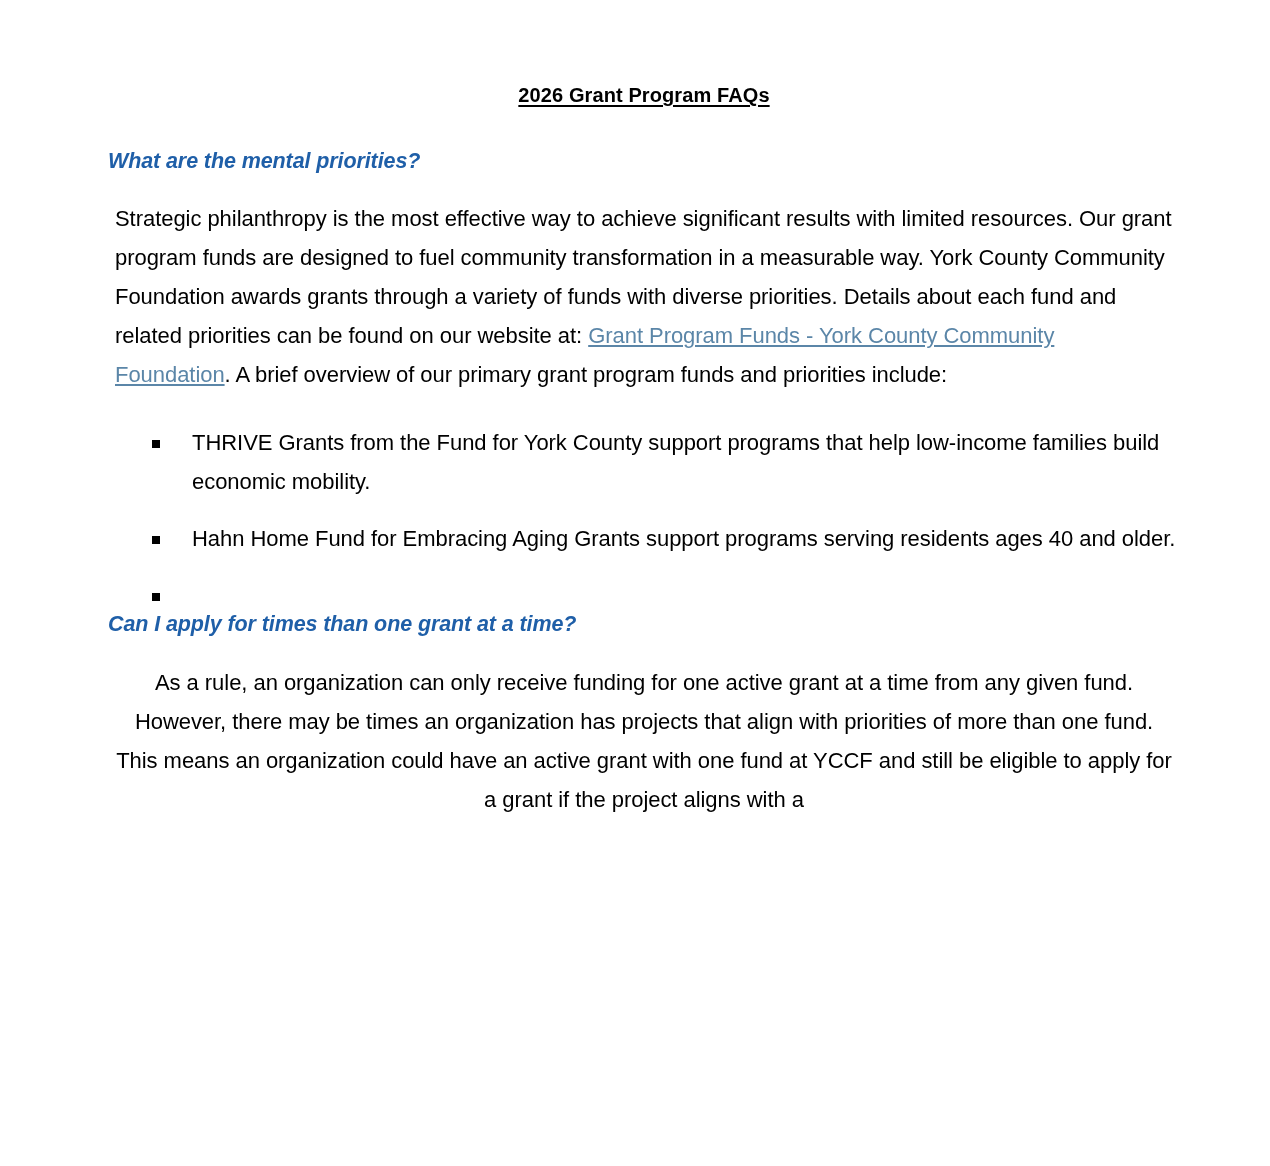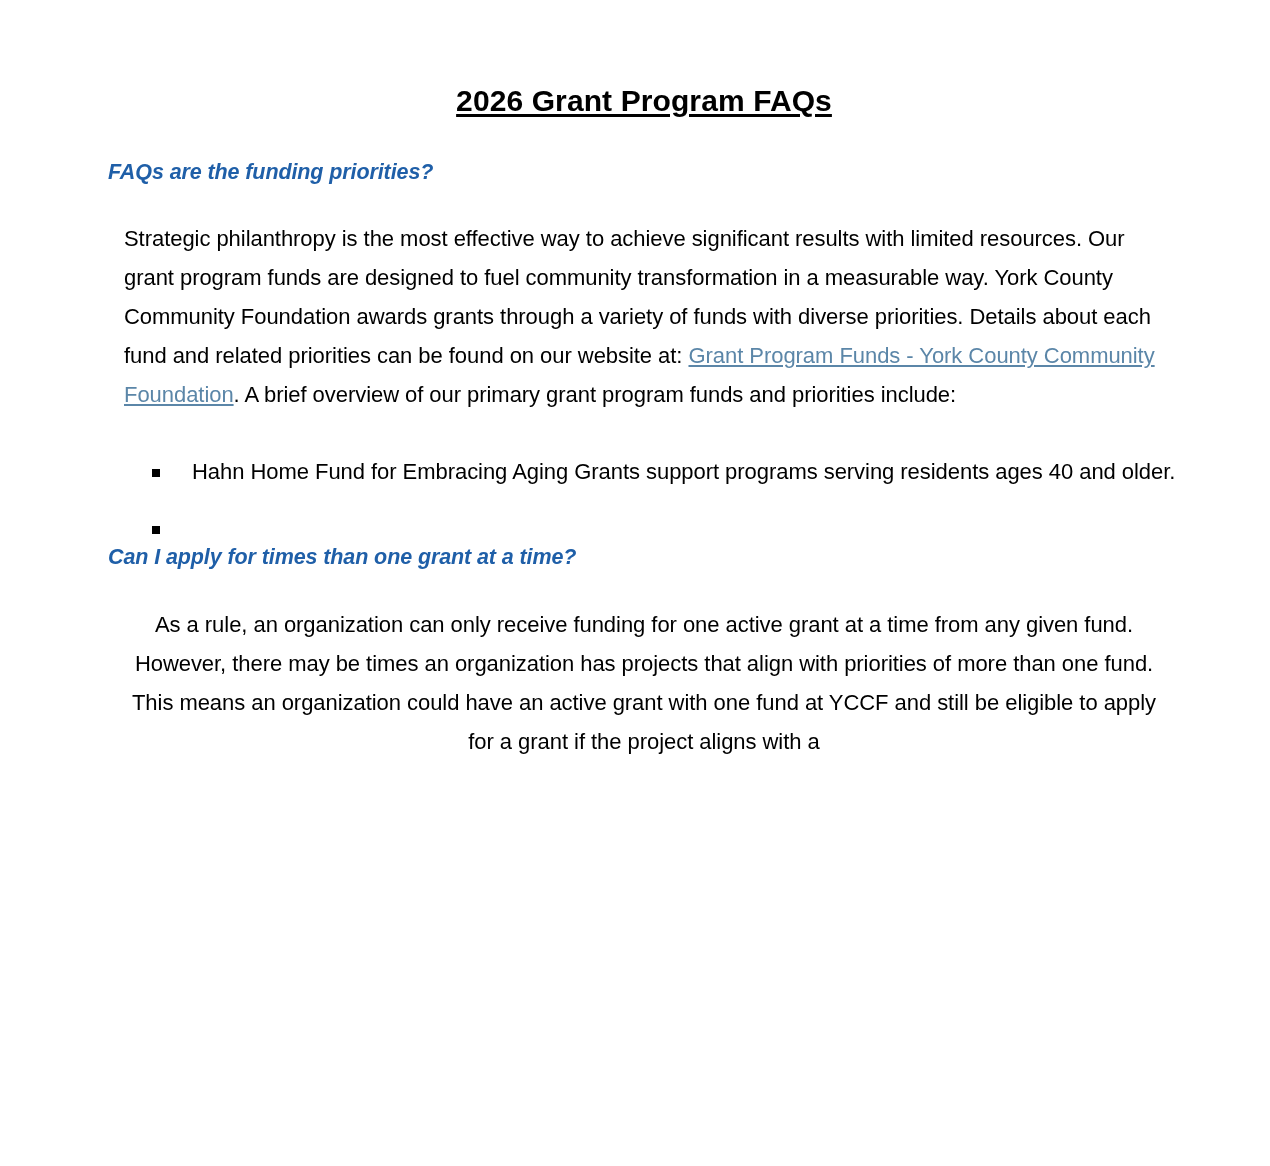--- a/index.html
+++ b/index.html
@@ -24,21 +24,21 @@
     padding: 0;
   }
   .doc-body {
     position: absolute;
     left: 108px;
     top: 0;
     width: 1072px;
   }
   .doc-title {
     text-align: center;
-    font-size: 30px;
+    font-size: 20px;
     font-weight: bold;
     color: #000000;
     text-decoration: underline;
     text-underline-offset: 3px;
     margin: 0;
     padding-top: 84px;
     letter-spacing: 0.1px;
   }
   .q-heading {
     font-size: 21.5px;
@@ -47,21 +47,21 @@
     color: #1F5FA8;
     margin: 0;
     letter-spacing: -0.1px;
   }
   .heading-1 { padding-top: 42px; }
   .heading-2 { padding-top: 36px; }
   .para {
     font-size: 22px;
     line-height: 39px;
     color: #000000;
-    margin: 16px;
+    margin: 7px;
     padding-top: 18px;
     letter-spacing: -0.05px;
   }
   .para-2 { padding-top: 19px; text-align: center; }
   a.doclink {
     color: #5B86A8;
     text-decoration: underline;
     text-underline-offset: 2px;
   }
   ul.bullets {
@@ -90,25 +90,29 @@
   }
 </style>
 </head>
 <body>
 
 <div class="page">
   <div class="doc-body">
 
     <h1 class="doc-title">2026 Grant Program FAQs</h1>
 
-    <h2 class="q-heading heading-1">FAQs are the funding priorities?</h2>
+    <h2 class="q-heading heading-1">What are the mental priorities?</h2>
 
     <p class="para"><span>Strategic philanthropy is the most effective way to achieve significant results with limited resources. Our grant program funds are designed to fuel community transformation in a measurable way. York County Community Foundation awards grants through a variety of funds with diverse priorities. Details about each fund and related priorities can be found on our website at: </span><a class="doclink" href="#">Grant Program Funds - York County Community Foundation</a><span>. A brief overview of our primary grant program funds and priorities include:</span></p>
 
     <ul class="bullets">
+      <li>
+        <span class="sq-marker"></span>
+        <span>THRIVE Grants from the Fund for York County support programs that help low-income families build economic mobility.</span>
+      </li>
       <li>
         <span class="sq-marker"></span>
         <span>Hahn Home Fund for Embracing Aging Grants support programs serving residents ages 40 and older.</span>
       </li>
       <li>
         <span class="sq-marker"></span>
       </li>
     </ul>
 
     <h2 class="q-heading heading-2">Can I apply for times than one grant at a time?</h2>

